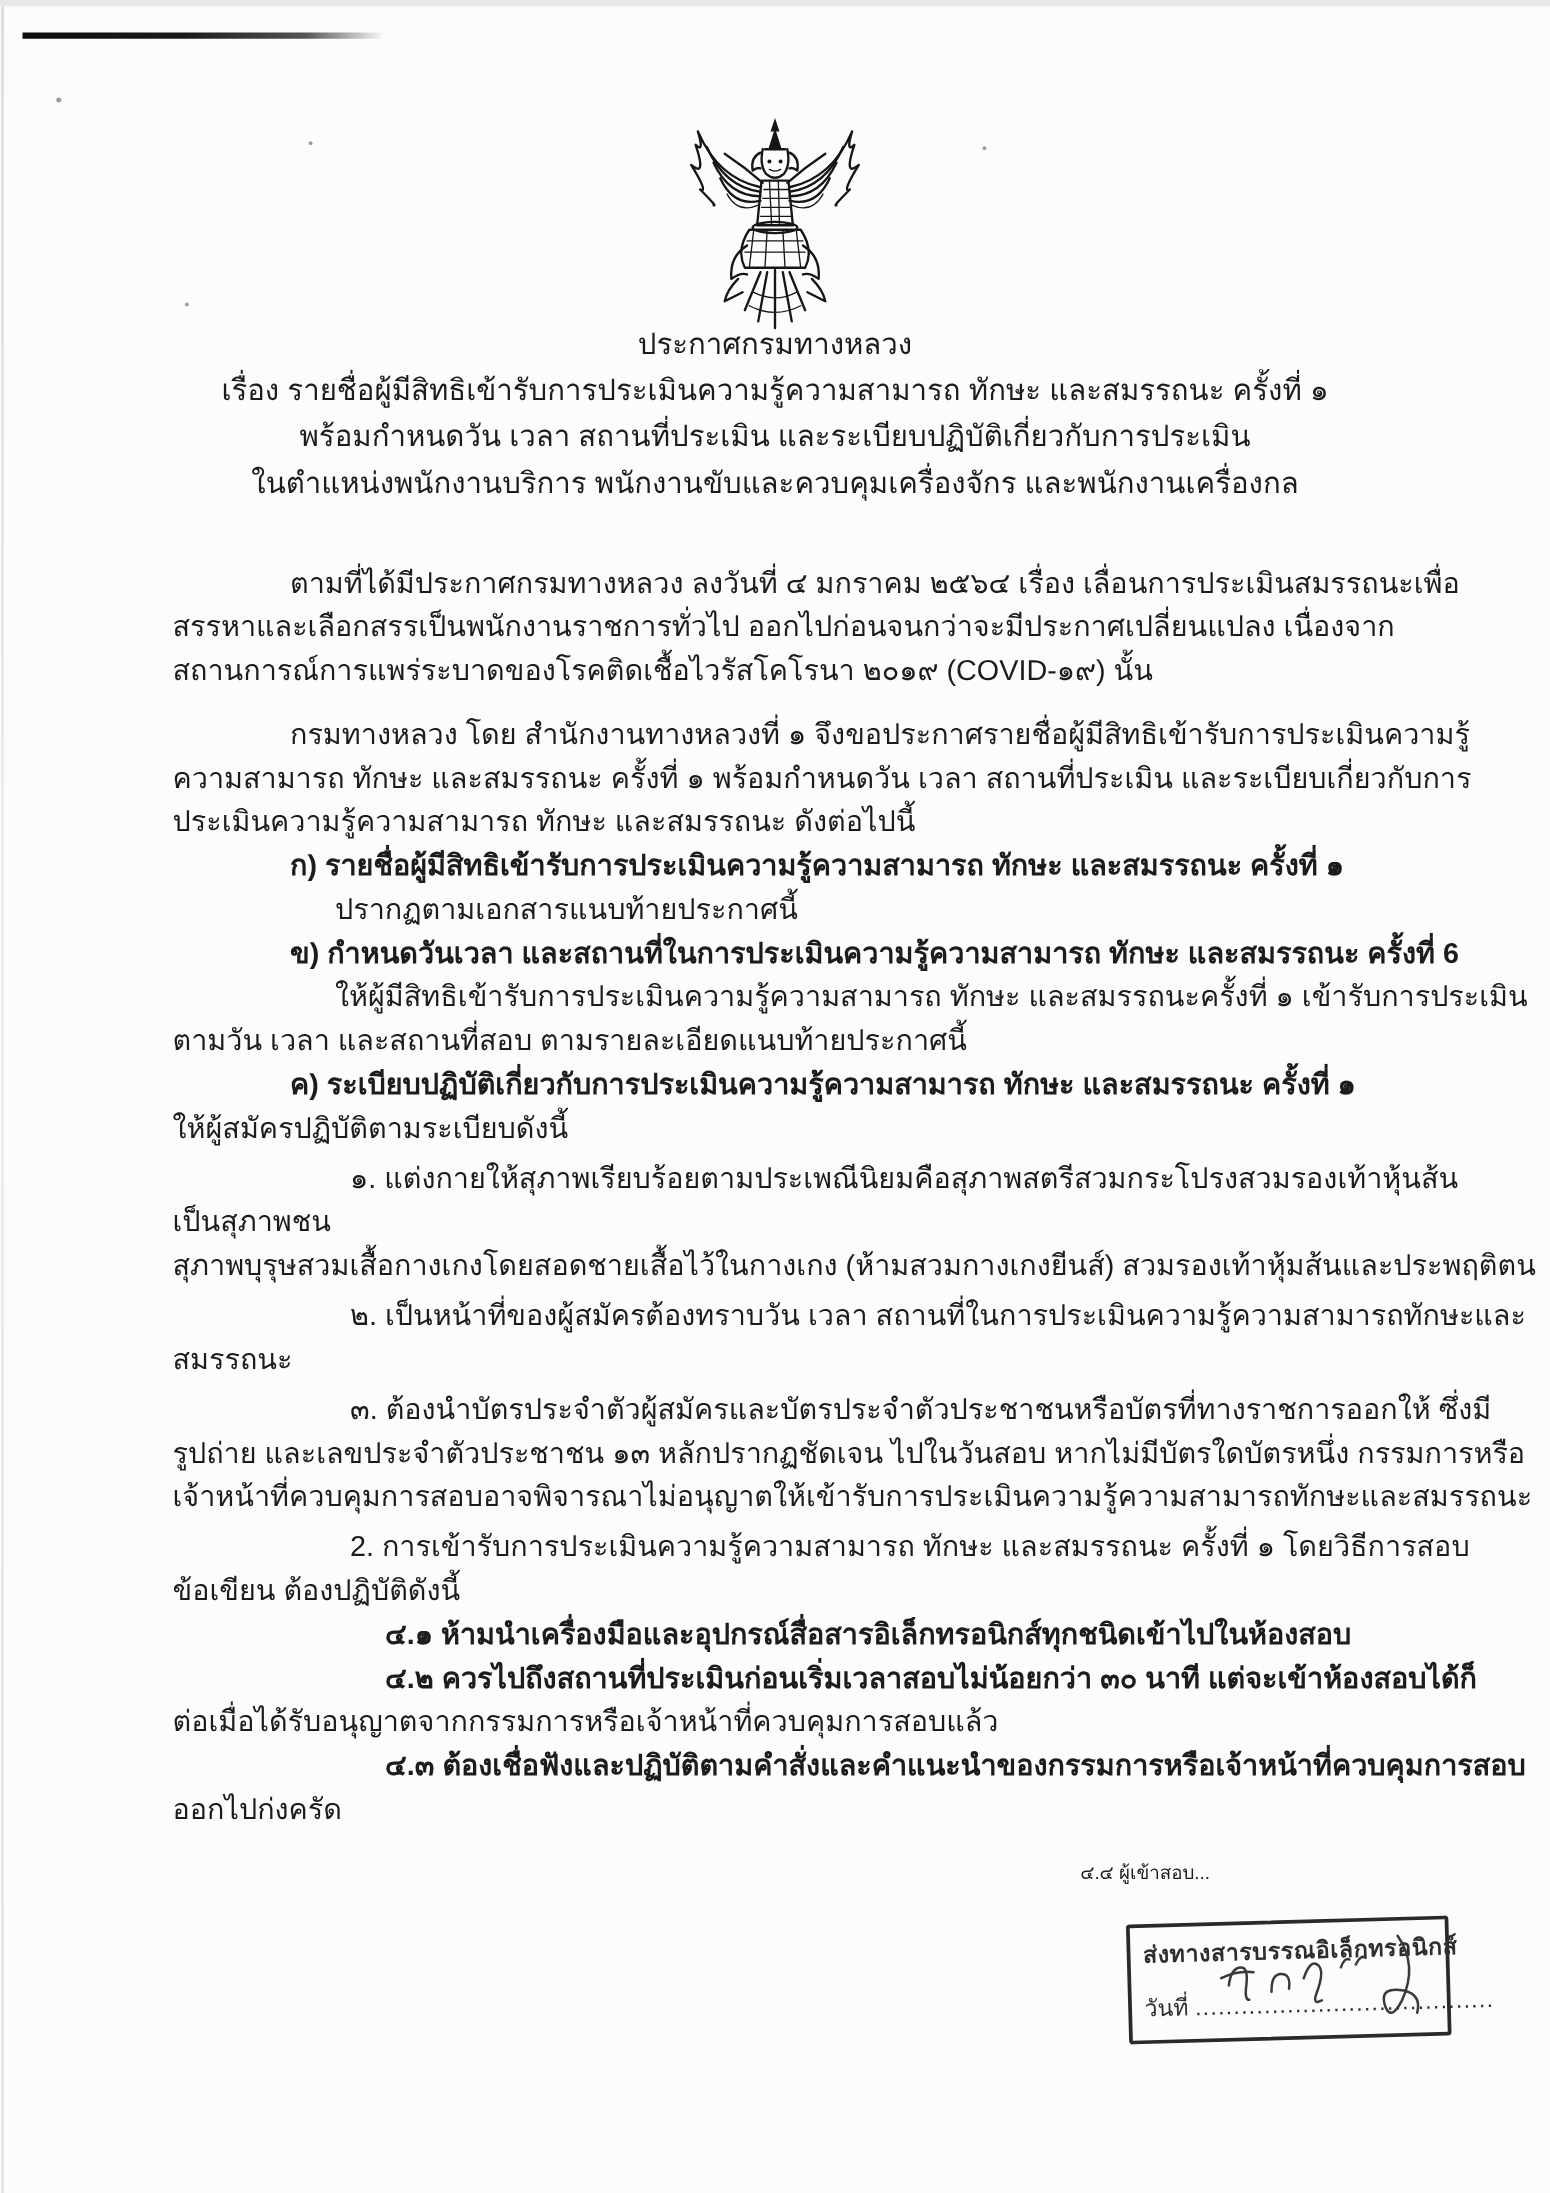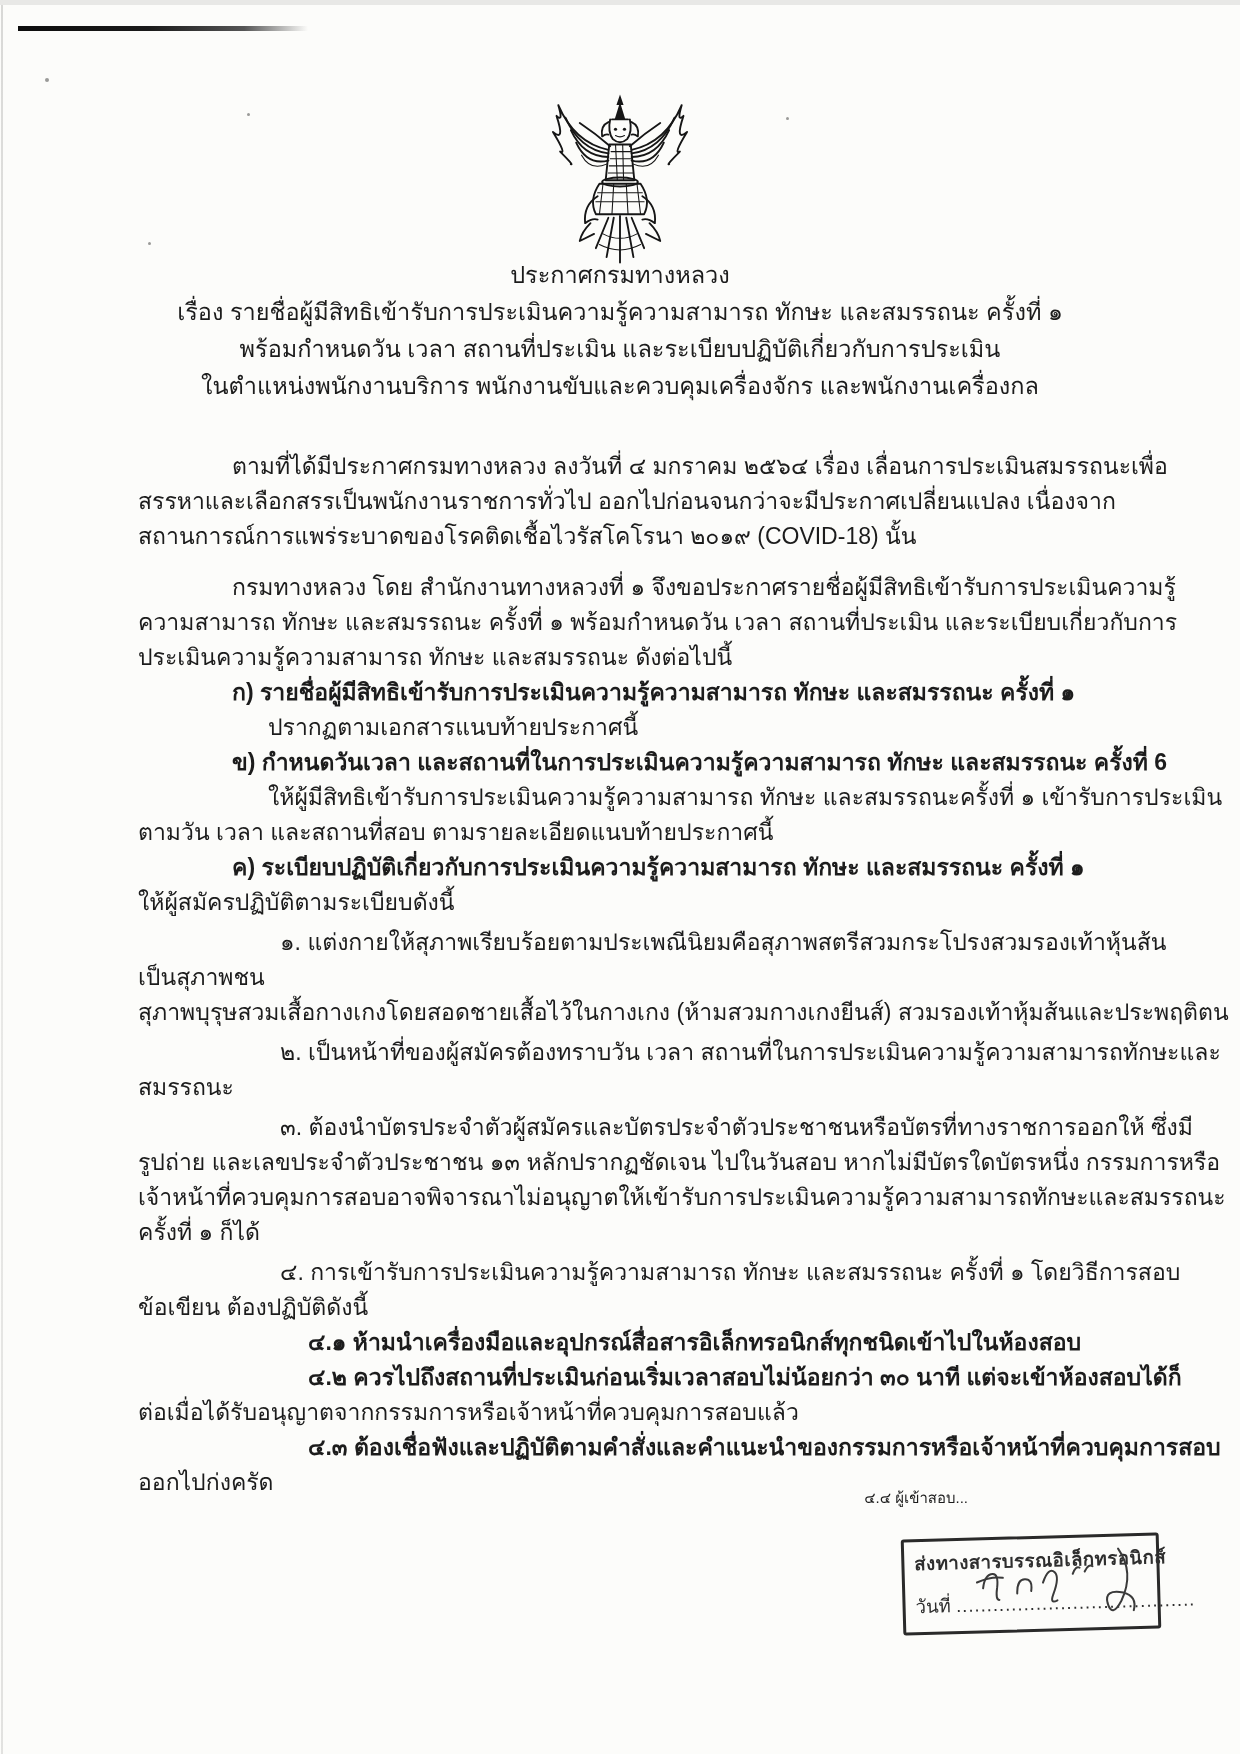--- a/index.html
+++ b/index.html
@@ -137,21 +137,21 @@
   <div class="title-block">
     <div class="line" style="white-space:normal">ประกาศกรมทางหลวง</div>
     <div class="line" style="white-space:normal">เรื่อง   รายชื่อผู้มีสิทธิเข้ารับการประเมินความรู้ความสามารถ ทักษะ และสมรรถนะ ครั้งที่ ๑</div>
     <div class="line" style="white-space:normal">พร้อมกำหนดวัน เวลา สถานที่ประเมิน และระเบียบปฏิบัติเกี่ยวกับการประเมิน</div>
     <div class="line" style="white-space:normal">ในตำแหน่งพนักงานบริการ พนักงานขับและควบคุมเครื่องจักร และพนักงานเครื่องกล</div>
   </div>
 
   <div class="content">
     <div class="line ind-p">ตามที่ได้มีประกาศกรมทางหลวง ลงวันที่ ๔ มกราคม ๒๕๖๔ เรื่อง เลื่อนการประเมินสมรรถนะเพื่อ</div>
     <div class="line">สรรหาและเลือกสรรเป็นพนักงานราชการทั่วไป ออกไปก่อนจนกว่าจะมีประกาศเปลี่ยนแปลง เนื่องจาก</div>
-    <div class="line">สถานการณ์การแพร่ระบาดของโรคติดเชื้อไวรัสโคโรนา ๒๐๑๙ (COVID-18) นั้น</div>
+    <div class="line">สถานการณ์การแพร่ระบาดของโรคติดเชื้อไวรัสโคโรนา ๒๐๑๙ (COVID-๑๙) นั้น</div>
 
     <div class="line ind-p gap-lg">กรมทางหลวง โดย สำนักงานทางหลวงที่ ๑  จึงขอประกาศรายชื่อผู้มีสิทธิเข้ารับการประเมินความรู้</div>
     <div class="line">ความสามารถ ทักษะ และสมรรถนะ ครั้งที่ ๑ พร้อมกำหนดวัน เวลา สถานที่ประเมิน และระเบียบเกี่ยวกับการ</div>
     <div class="line">ประเมินความรู้ความสามารถ ทักษะ และสมรรถนะ ดังต่อไปนี้</div>
 
     <div class="line ind-a bold">ก)  รายชื่อผู้มีสิทธิเข้ารับการประเมินความรู้ความสามารถ ทักษะ และสมรรถนะ ครั้งที่ ๑</div>
     <div class="line ind-b">ปรากฏตามเอกสารแนบท้ายประกาศนี้</div>
 
     <div class="line ind-a bold">ข)  กำหนดวันเวลา และสถานที่ในการประเมินความรู้ความสามารถ ทักษะ และสมรรถนะ ครั้งที่ 6</div>
     <div class="line ind-b">ให้ผู้มีสิทธิเข้ารับการประเมินความรู้ความสามารถ ทักษะ และสมรรถนะครั้งที่ ๑ เข้ารับการประเมิน</div>
@@ -163,23 +163,22 @@
     <div class="line ind-n gap-sm">๑.  แต่งกายให้สุภาพเรียบร้อยตามประเพณีนิยมคือสุภาพสตรีสวมกระโปรงสวมรองเท้าหุ้นส้น</div>
     <div class="line">เป็นสุภาพชน</div>
     <div class="line">สุภาพบุรุษสวมเสื้อกางเกงโดยสอดชายเสื้อไว้ในกางเกง (ห้ามสวมกางเกงยีนส์) สวมรองเท้าหุ้มส้นและประพฤติตน</div>
 
     <div class="line ind-n gap-sm">๒.  เป็นหน้าที่ของผู้สมัครต้องทราบวัน เวลา สถานที่ในการประเมินความรู้ความสามารถทักษะและ</div>
     <div class="line">สมรรถนะ</div>
 
     <div class="line ind-n gap-sm">๓.  ต้องนำบัตรประจำตัวผู้สมัครและบัตรประจำตัวประชาชนหรือบัตรที่ทางราชการออกให้ ซึ่งมี</div>
     <div class="line">รูปถ่าย และเลขประจำตัวประชาชน ๑๓ หลักปรากฏชัดเจน ไปในวันสอบ หากไม่มีบัตรใดบัตรหนึ่ง กรรมการหรือ</div>
     <div class="line">เจ้าหน้าที่ควบคุมการสอบอาจพิจารณาไม่อนุญาตให้เข้ารับการประเมินความรู้ความสามารถทักษะและสมรรถนะ</div>
-    <div class="line">ครั้งที่ ๑ ก็ได้</div>
-
-    <div class="line ind-n gap-sm">๔.  การเข้ารับการประเมินความรู้ความสามารถ ทักษะ และสมรรถนะ ครั้งที่ ๑ โดยวิธีการสอบ</div>
+
+    <div class="line ind-n gap-sm">2.  การเข้ารับการประเมินความรู้ความสามารถ ทักษะ และสมรรถนะ ครั้งที่ ๑ โดยวิธีการสอบ</div>
     <div class="line">ข้อเขียน ต้องปฏิบัติดังนี้</div>
 
     <div class="line ind-d">๔.๑ ห้ามนำเครื่องมือและอุปกรณ์สื่อสารอิเล็กทรอนิกส์ทุกชนิดเข้าไปในห้องสอบ</div>
     <div class="line ind-d">๔.๒ ควรไปถึงสถานที่ประเมินก่อนเริ่มเวลาสอบไม่น้อยกว่า ๓๐ นาที แต่จะเข้าห้องสอบได้ก็</div>
     <div class="line">ต่อเมื่อได้รับอนุญาตจากกรรมการหรือเจ้าหน้าที่ควบคุมการสอบแล้ว</div>
     <div class="line ind-d">๔.๓ ต้องเชื่อฟังและปฏิบัติตามคำสั่งและคำแนะนำของกรรมการหรือเจ้าหน้าที่ควบคุมการสอบ</div>
     <div class="line">ออกไปก่งครัด</div>
   </div>
 
   <div class="footer-44">๔.๔ ผู้เข้าสอบ...</div>

